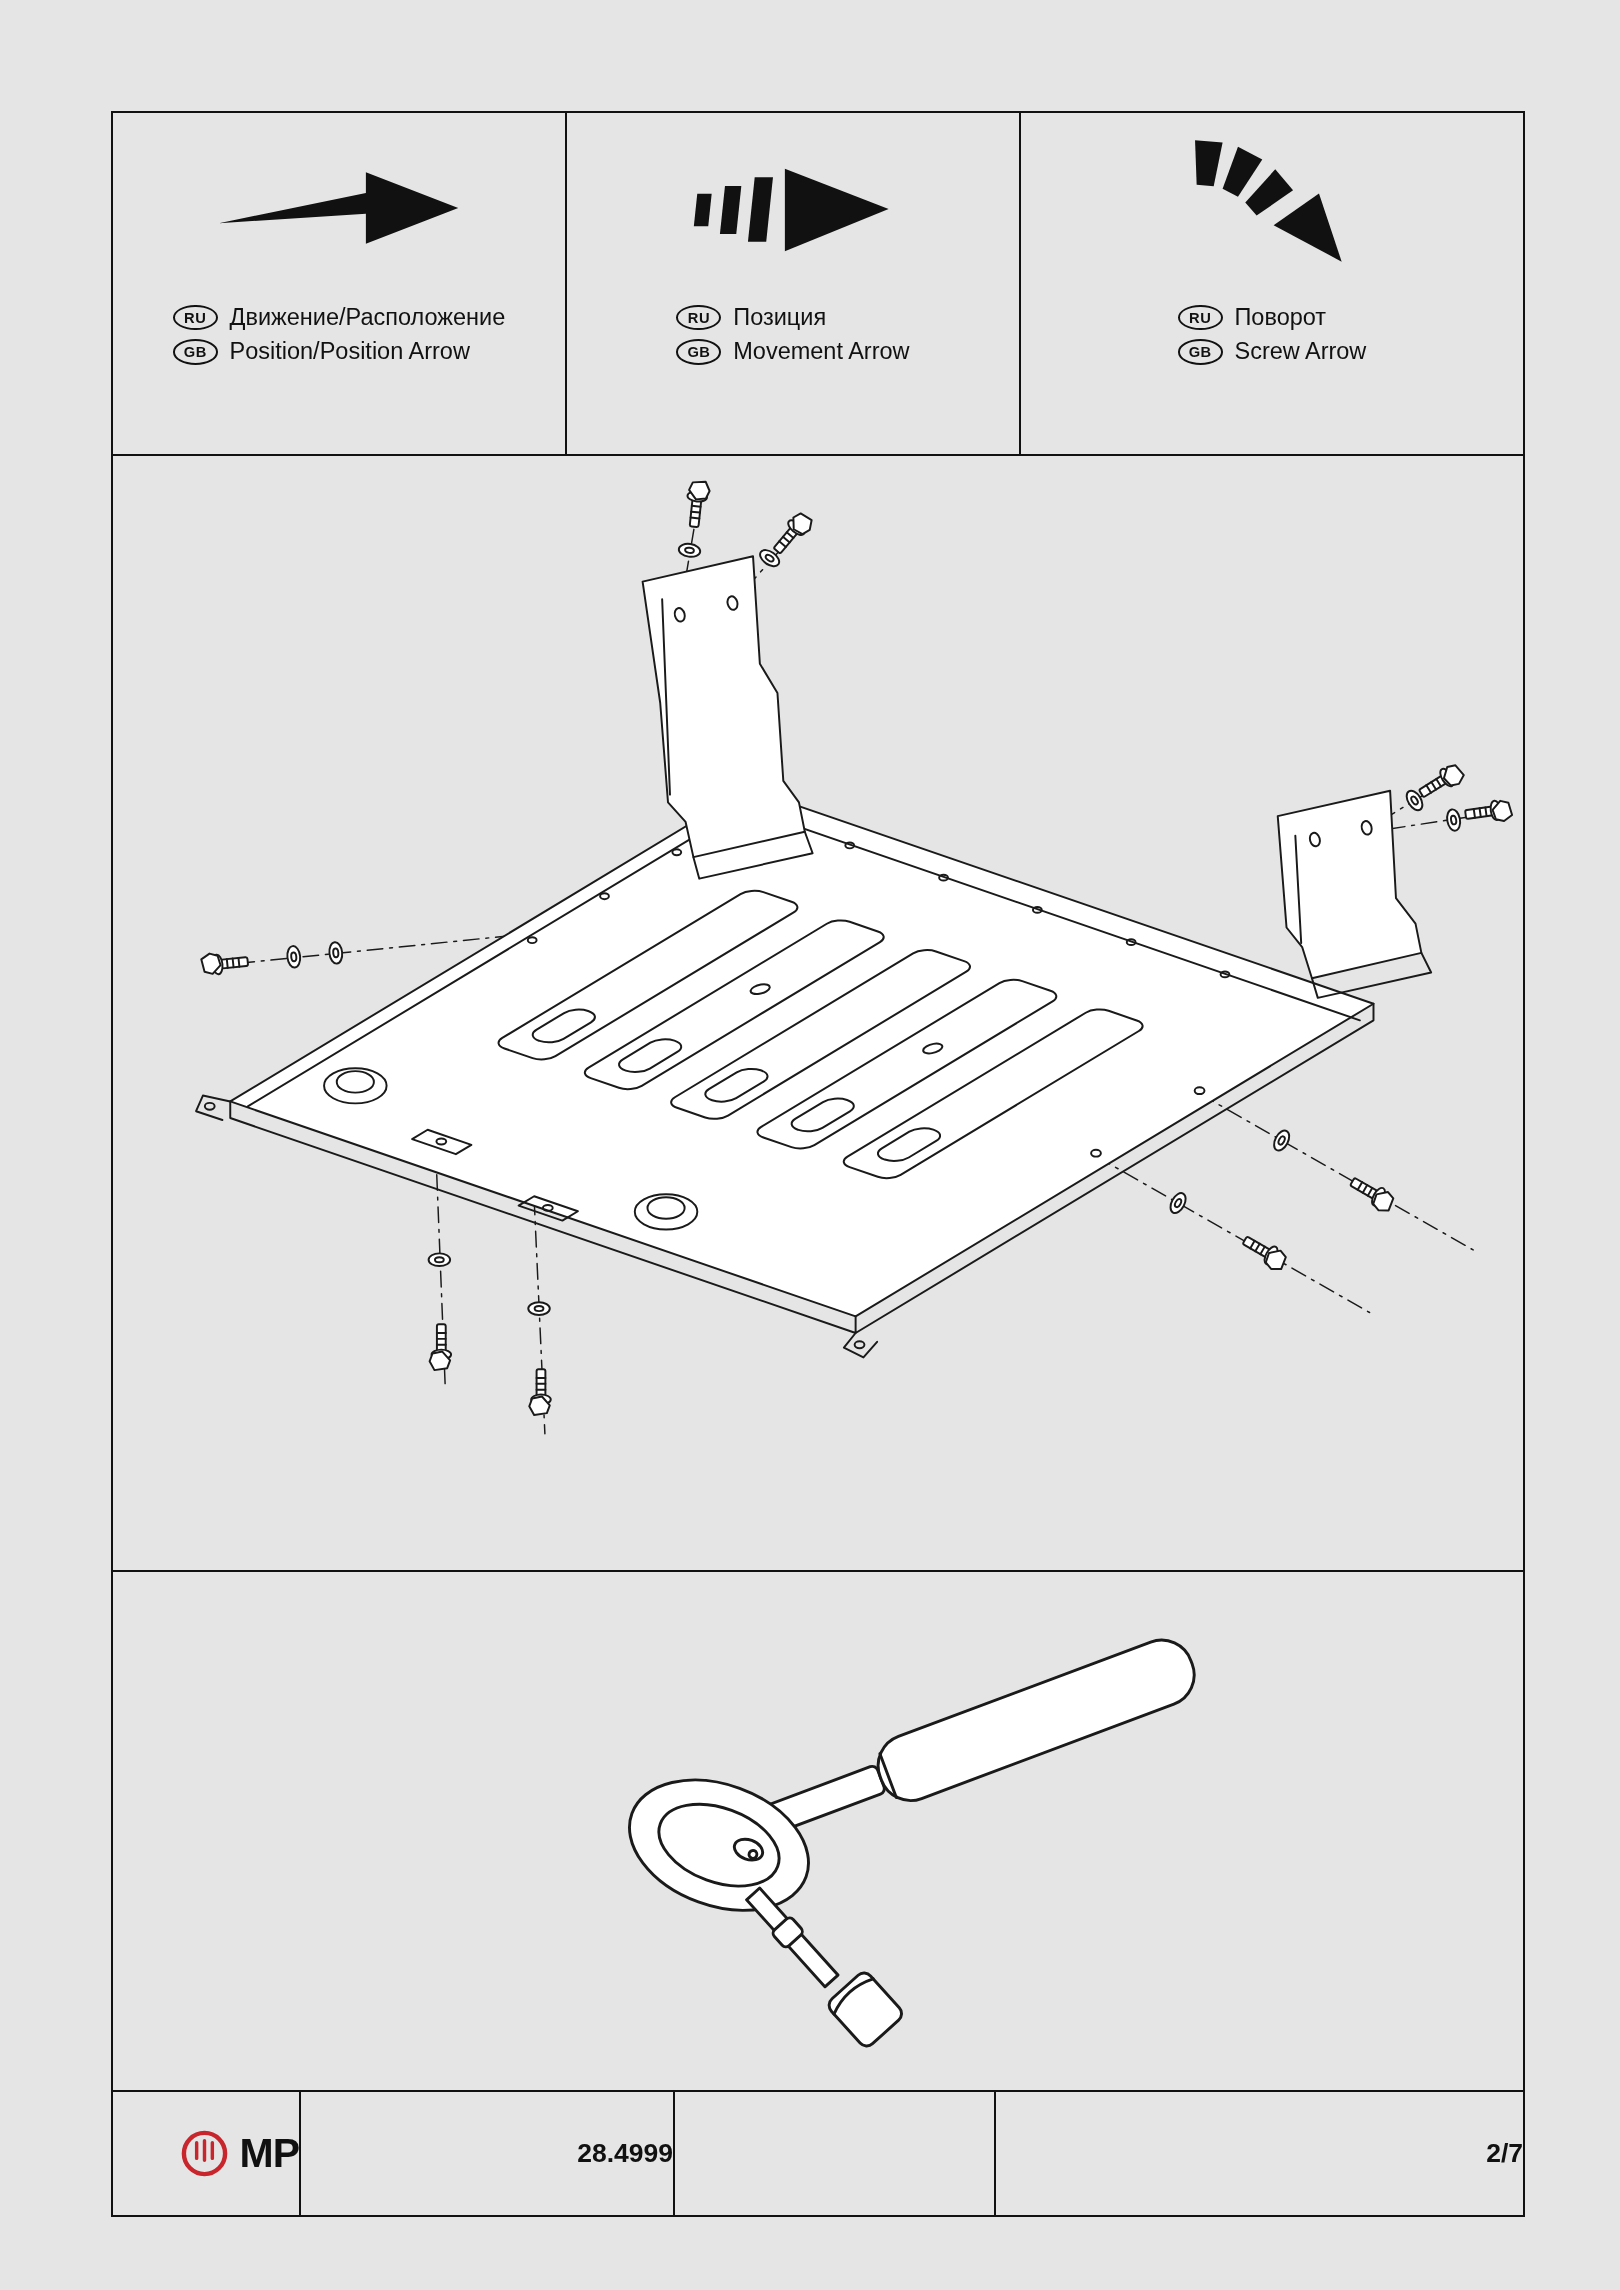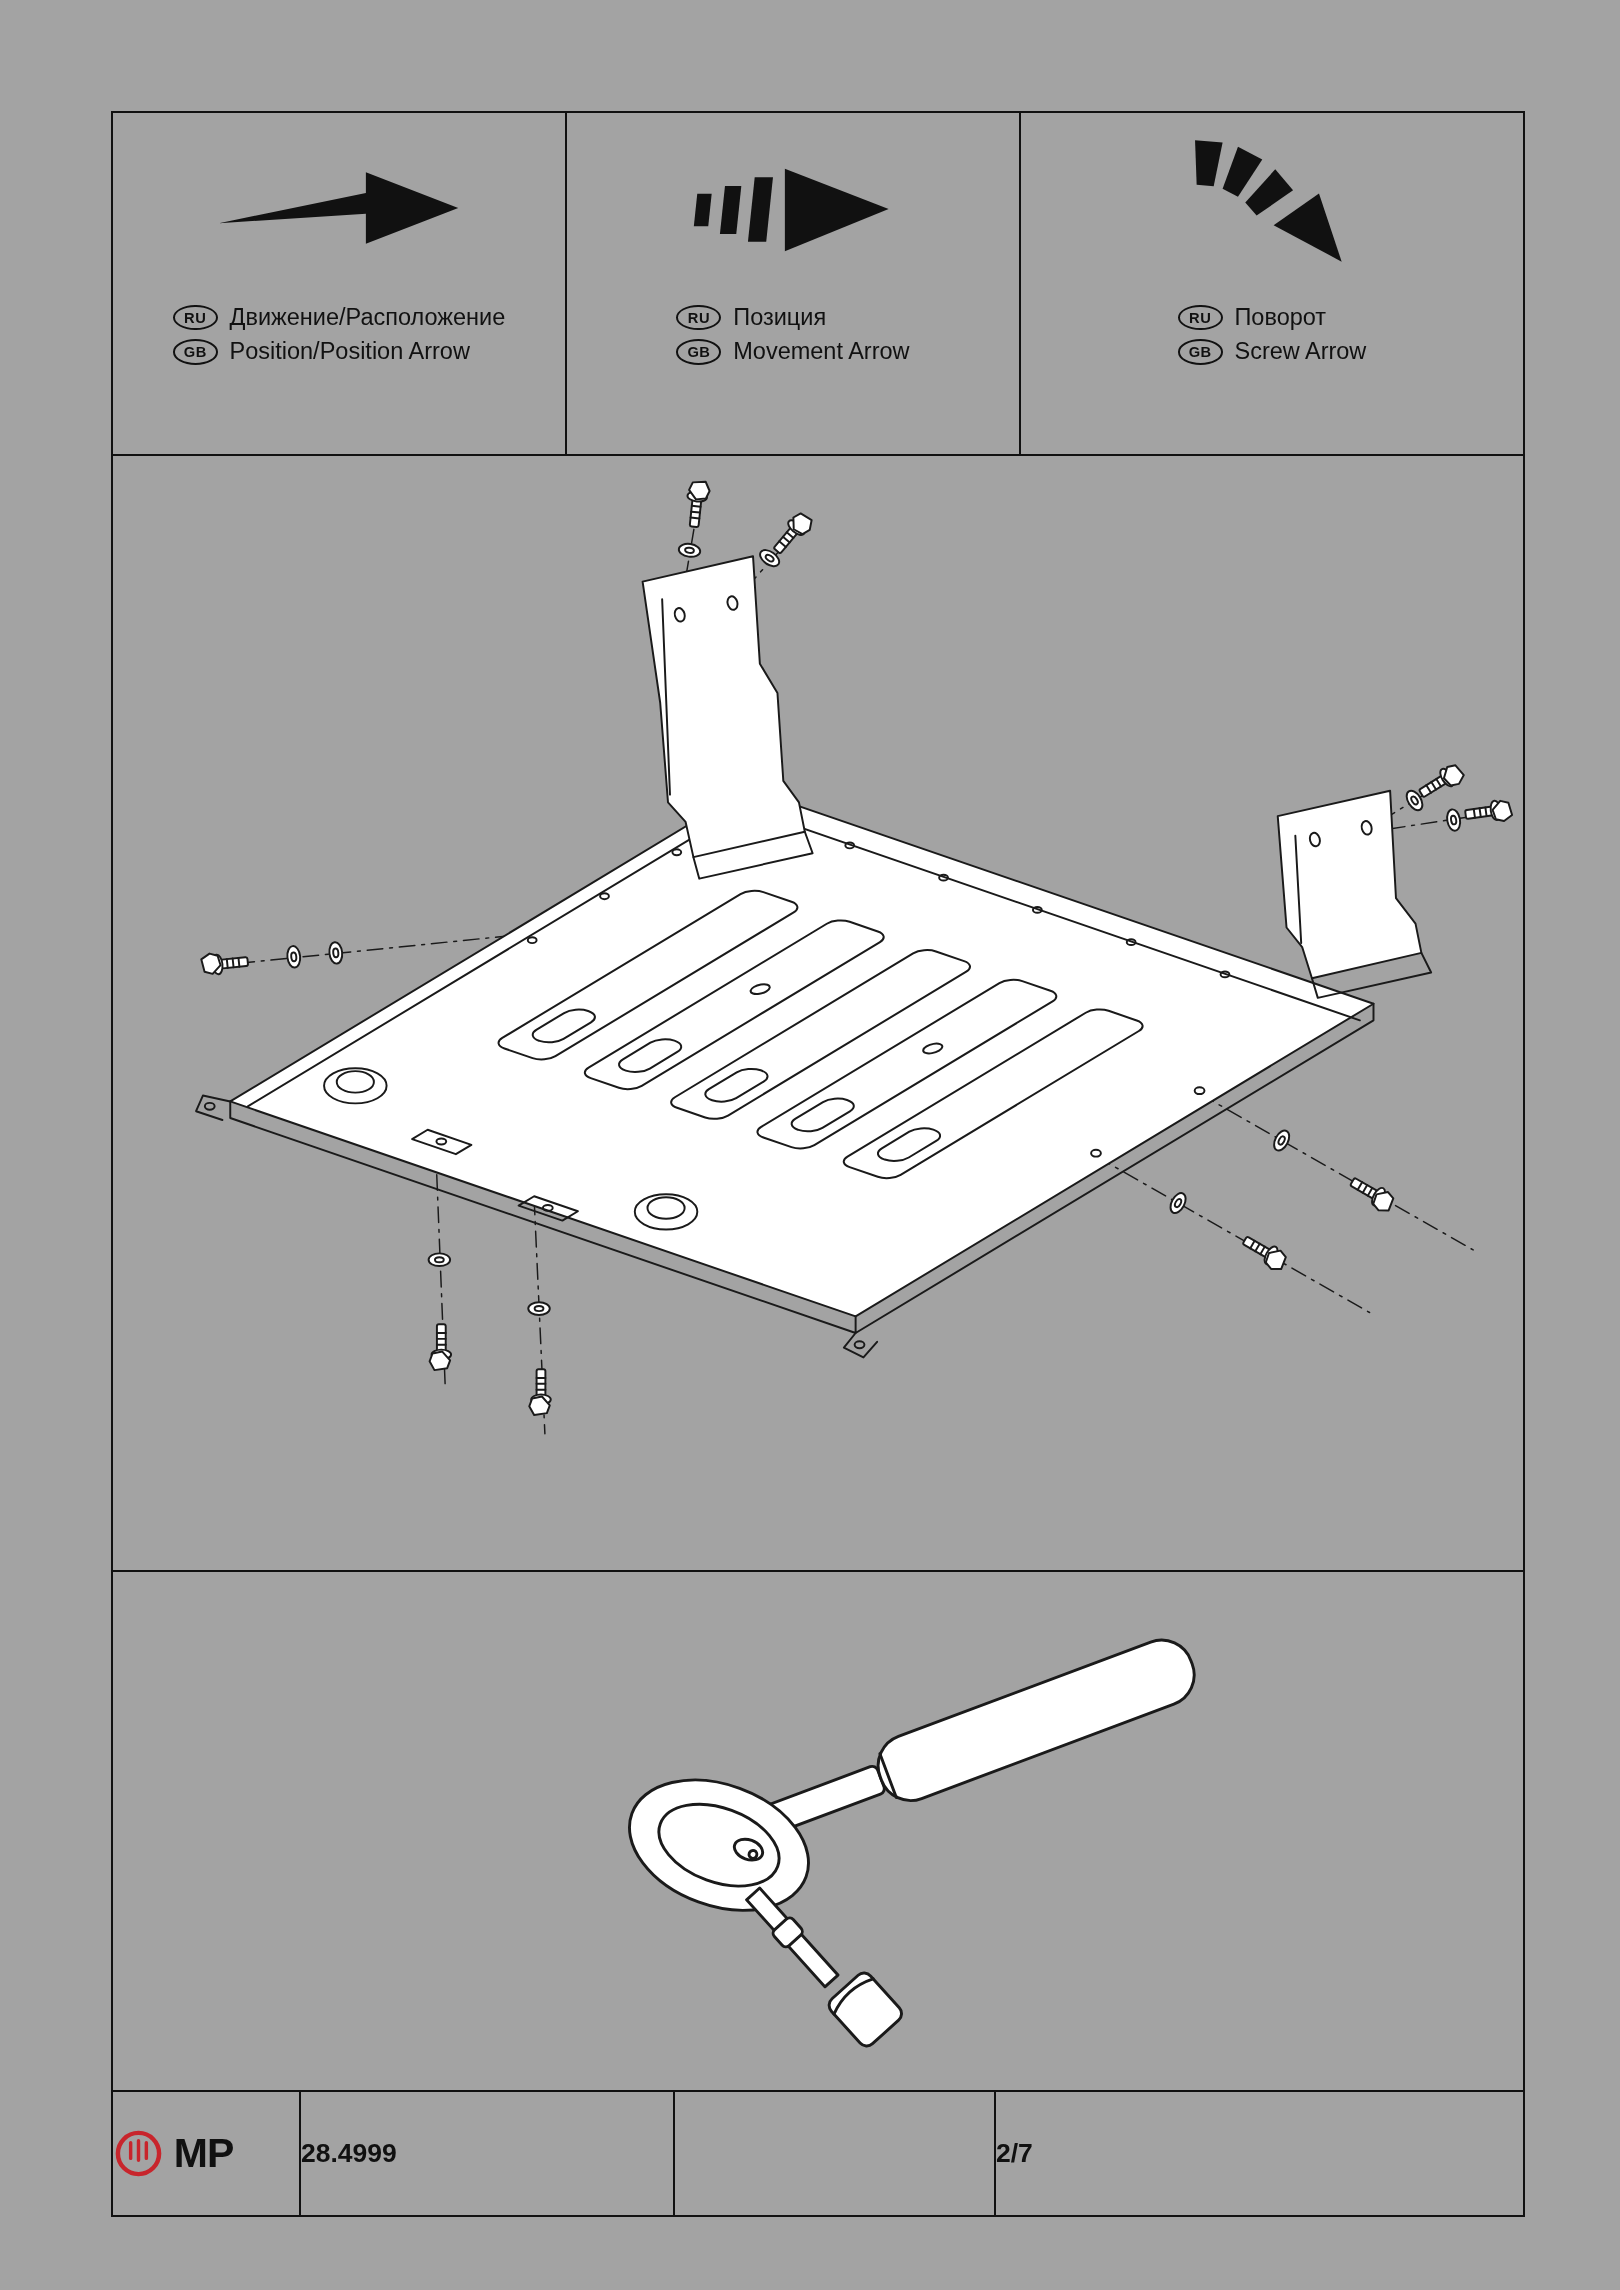--- a/index.html
+++ b/index.html
@@ -1,20 +1,20 @@
 <!DOCTYPE html>
 <html><head>
 <meta charset="utf-8">
 <style>
   * { box-sizing: border-box; }
   html,body { margin:0; padding:0; background:#ffffff; }
   .page {
     position: relative;
     width: 1620px; height: 2291px;
-    background: #a3a3a3;
+    background: #e5e5e5;
     font-family: "Liberation Sans", sans-serif;
     color: #111111;
     text-decoration: underline;
   }
   .frame {
     position: absolute; left: 111px; top: 111px;
     width: 1414px; height: 2106px;
     border: 2.9px solid #111;
     display: flex; flex-direction: column;
   }
@@ -33,21 +33,21 @@
     font-size: 14.7px; font-weight: bold; letter-spacing: 0.5px; flex: 0 0 auto;
   }
   .label-text { font-size: 23.5px; line-height: 27.4px; white-space: nowrap; }
   
   .diagram { height: 1116px; border-bottom: 2.9px solid #111; position:relative; overflow:hidden; }
   .tool    { height: 520px;  border-bottom: 2.9px solid #111; position:relative; overflow:hidden; }
   .diagram svg, .tool svg { display:block; width:100%; height:100%; }
   .iso * { vector-effect: non-scaling-stroke; }
   
   .footer { flex:1; display:flex; align-items:stretch; }
-  .fcell { display:flex; align-items:center; justify-content:flex-start; font-size:26.5px; font-weight:bold; }
+  .fcell { display:flex; align-items:center; justify-content:flex-end; font-size:26.5px; font-weight:bold; }
   .fcell.logo  { width:188px; border-right:2.9px solid #111; gap:9.8px; }
   .fcell.pn    { width:374px; border-right:2.9px solid #111; }
   .fcell.blank { width:321px; border-right:2.9px solid #111; }
   .fcell.date  { width:380px; border-right:2.9px solid #111; }
   .fcell.pg    { flex:1; }
   .logo-text { font-size:41px; font-weight:bold; letter-spacing:-1px; }
 </style>
 </head>
 <body>
 

